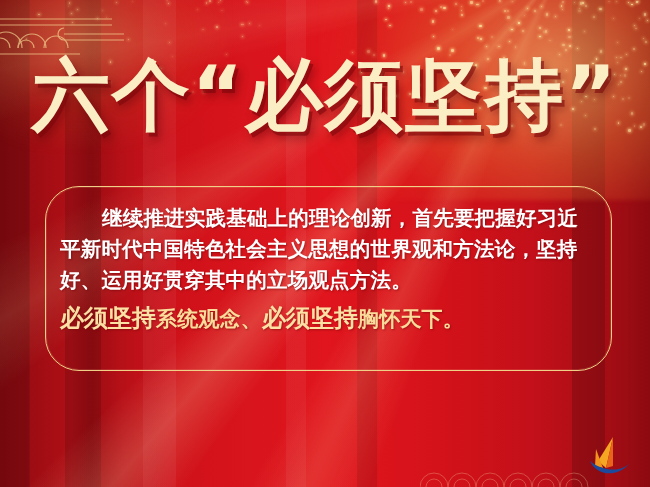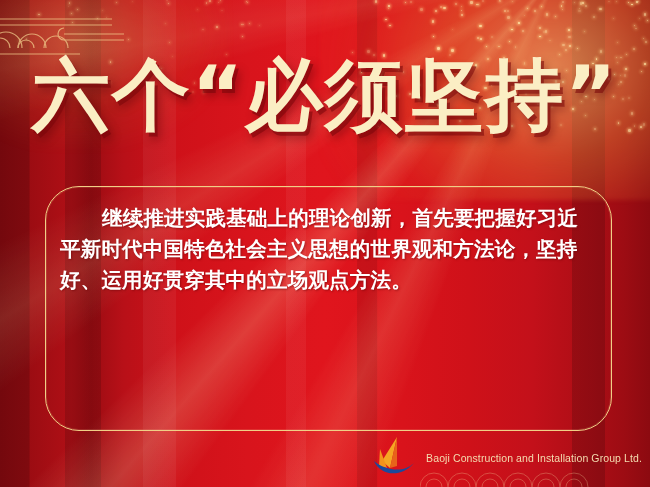--- a/index.html
+++ b/index.html
@@ -92,21 +92,21 @@
     font-size:78px;letter-spacing:2px;line-height:1;
     color:#fbeec4;
     text-shadow:
       3px 4px 0 rgba(120,5,10,.55),
       5px 7px 10px rgba(90,3,8,.45);
     white-space:nowrap;
   }
 
   
   .content-box{
-    position:absolute;left:45px;top:186px;width:567px;height:245px;
+    position:absolute;left:45px;top:186px;width:567px;height:185px;
     border:1.6px solid #f0cf86;
     border-radius:34px;
     box-sizing:border-box;
     box-shadow:0 0 0 1px rgba(255,225,160,.14) inset;
     padding:14px 14px 0 14px;
   }
   .para{
     color:#ffffff;
     font-family:"DejaVu Sans","Liberation Sans",sans-serif;
     font-weight:bold;
@@ -399,20 +399,23 @@
       <path d="M70 32 H130"></path>
     </g>
   </svg>
 
   <div class="title">六个“必须坚持”</div>
 
   <div class="content-box">
     <p class="para">继续推进实践基础上的理论创新，首先要把握好习近平新时代中国特色社会主义思想的世界观和方法论，坚持好、运用好贯穿其中的立场观点方法。</p>
 
     <div class="principles">
+      <div class="pline">
+        <span class="key">必须坚持</span><span>系统观念、</span><span class="key">必须坚持</span><span>胸怀天下。</span>
+      </div>
     </div>
   </div>
 
   <svg class="deco-arcs" viewBox="0 0 200 30">
     <g fill="none" stroke="#f6d9a0" stroke-width="1">
       <path d="M0 30 a14 14 0 0 1 14-14 a14 14 0 0 1 14 14"></path>
       <path d="M6 30 a8 8 0 0 1 8-8 a8 8 0 0 1 8 8"></path>
       <path d="M28 30 a14 14 0 0 1 14-14 a14 14 0 0 1 14 14"></path>
       <path d="M34 30 a8 8 0 0 1 8-8 a8 8 0 0 1 8 8"></path>
       <path d="M56 30 a14 14 0 0 1 14-14 a14 14 0 0 1 14 14"></path>
@@ -427,17 +430,16 @@
   </svg>
 
   <div class="logo">
     <svg class="logo-mark" viewBox="0 0 48 46">
       <path d="M27 2 L20 33 L12 26 Z" fill="#f5a623"></path>
       <path d="M27 2 L20 33 L27 31 Z" fill="#e8641a"></path>
       <path d="M10 14 L17 33 L9 31 Z" fill="#f3941c"></path>
       <path d="M4 26 C10 40 30 44 44 28 C34 38 16 36 4 26 Z" fill="#1b4a9c"></path>
     </svg>
     <div class="logo-text">
-      <div class="logo-en">Baoji Construction and Installation Group Ltd.</div>
     </div>
   </div>
 
 </div>
 
 </body></html>

